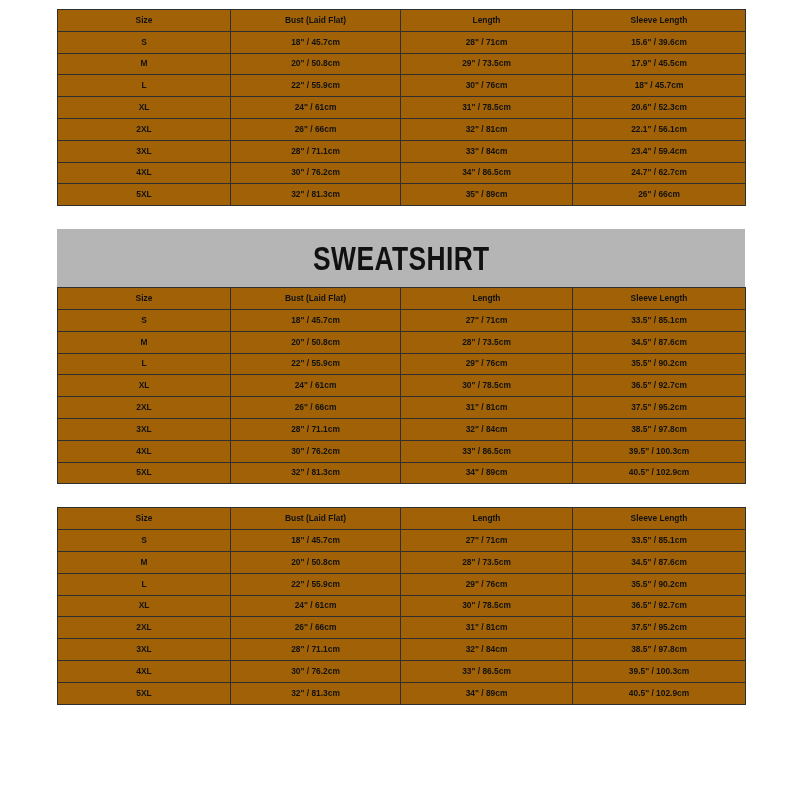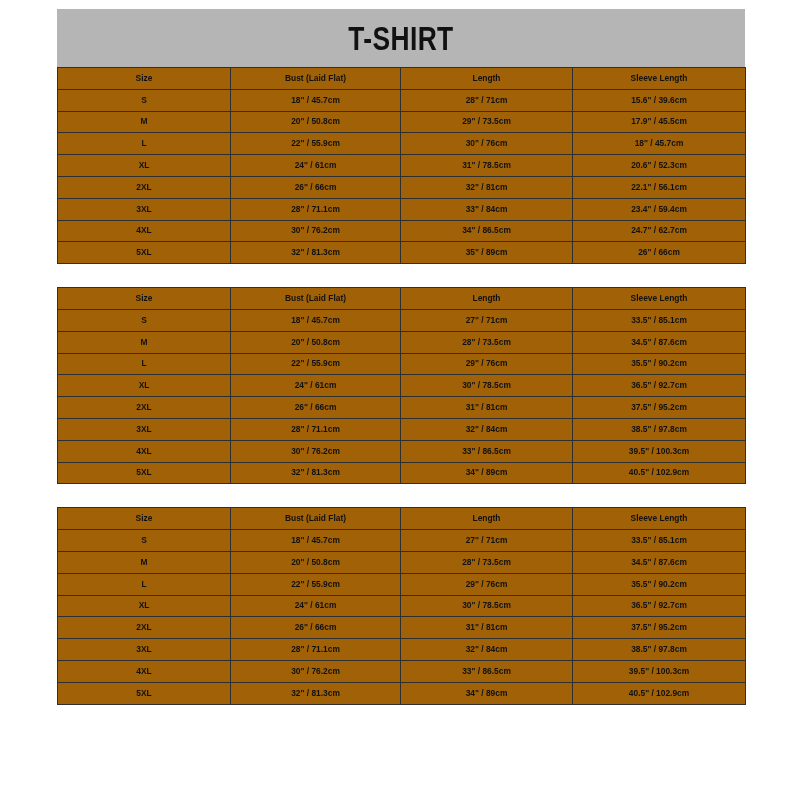--- a/index.html
+++ b/index.html
@@ -74,86 +74,155 @@
   table.size-table th {
     font-weight: bold;
   }
 </style>
 </head>
 <body>
 
 <div class="page">
 
   <div class="section">
+    <table class="size-table">
+      <colgroup>
+        <col class="c-size">
+          <col class="c-bust">
+          <col class="c-length">
+          <col class="c-sleeve">
+      </colgroup>
+      <thead>
+        <tr>
+          <th>Size</th>
+          <th>Bust (Laid Flat)</th>
+          <th>Length</th>
+          <th>Sleeve Length</th>
+        </tr>
+      </thead>
+      <tbody>
+        <tr>
+          <td>S</td>
+          <td>18" / 45.7cm</td>
+          <td>28" / 71cm</td>
+          <td>15.6" / 39.6cm</td>
+        </tr>
+        <tr>
+          <td>M</td>
+          <td>20" / 50.8cm</td>
+          <td>29" / 73.5cm</td>
+          <td>17.9" / 45.5cm</td>
+        </tr>
+        <tr>
+          <td>L</td>
+          <td>22" / 55.9cm</td>
+          <td>30" / 76cm</td>
+          <td>18" / 45.7cm</td>
+        </tr>
+        <tr>
+          <td>XL</td>
+          <td>24" / 61cm</td>
+          <td>31" / 78.5cm</td>
+          <td>20.6" / 52.3cm</td>
+        </tr>
+        <tr>
+          <td>2XL</td>
+          <td>26" / 66cm</td>
+          <td>32" / 81cm</td>
+          <td>22.1" / 56.1cm</td>
+        </tr>
+        <tr>
+          <td>3XL</td>
+          <td>28" / 71.1cm</td>
+          <td>33" / 84cm</td>
+          <td>23.4" / 59.4cm</td>
+        </tr>
+        <tr>
+          <td>4XL</td>
+          <td>30" / 76.2cm</td>
+          <td>34" / 86.5cm</td>
+          <td>24.7" / 62.7cm</td>
+        </tr>
+        <tr>
+          <td>5XL</td>
+          <td>32" / 81.3cm</td>
+          <td>35" / 89cm</td>
+          <td>26" / 66cm</td>
+        </tr>
+      </tbody>
+    </table>
+  </div>
+
+  <div class="section">
     <div class="title-band">
-      <div class="title-text">T-SHIRT</div>
+      <div class="title-text">SWEATSHIRT</div>
     </div>
     <table class="size-table">
       <colgroup>
         <col class="c-size">
           <col class="c-bust">
           <col class="c-length">
           <col class="c-sleeve">
       </colgroup>
       <thead>
         <tr>
           <th>Size</th>
           <th>Bust (Laid Flat)</th>
           <th>Length</th>
           <th>Sleeve Length</th>
         </tr>
       </thead>
       <tbody>
         <tr>
           <td>S</td>
           <td>18" / 45.7cm</td>
-          <td>28" / 71cm</td>
-          <td>15.6" / 39.6cm</td>
+          <td>27" / 71cm</td>
+          <td>33.5" / 85.1cm</td>
         </tr>
         <tr>
           <td>M</td>
           <td>20" / 50.8cm</td>
-          <td>29" / 73.5cm</td>
-          <td>17.9" / 45.5cm</td>
+          <td>28" / 73.5cm</td>
+          <td>34.5" / 87.6cm</td>
         </tr>
         <tr>
           <td>L</td>
           <td>22" / 55.9cm</td>
-          <td>30" / 76cm</td>
-          <td>18" / 45.7cm</td>
+          <td>29" / 76cm</td>
+          <td>35.5" / 90.2cm</td>
         </tr>
         <tr>
           <td>XL</td>
           <td>24" / 61cm</td>
-          <td>31" / 78.5cm</td>
-          <td>20.6" / 52.3cm</td>
+          <td>30" / 78.5cm</td>
+          <td>36.5" / 92.7cm</td>
         </tr>
         <tr>
           <td>2XL</td>
           <td>26" / 66cm</td>
-          <td>32" / 81cm</td>
-          <td>22.1" / 56.1cm</td>
+          <td>31" / 81cm</td>
+          <td>37.5" / 95.2cm</td>
         </tr>
         <tr>
           <td>3XL</td>
           <td>28" / 71.1cm</td>
-          <td>33" / 84cm</td>
-          <td>23.4" / 59.4cm</td>
+          <td>32" / 84cm</td>
+          <td>38.5" / 97.8cm</td>
         </tr>
         <tr>
           <td>4XL</td>
           <td>30" / 76.2cm</td>
-          <td>34" / 86.5cm</td>
-          <td>24.7" / 62.7cm</td>
+          <td>33" / 86.5cm</td>
+          <td>39.5" / 100.3cm</td>
         </tr>
         <tr>
           <td>5XL</td>
           <td>32" / 81.3cm</td>
-          <td>35" / 89cm</td>
-          <td>26" / 66cm</td>
+          <td>34" / 89cm</td>
+          <td>40.5" / 102.9cm</td>
         </tr>
       </tbody>
     </table>
   </div>
 
   <div class="section">
     <table class="size-table">
       <colgroup>
         <col class="c-size">
           <col class="c-bust">
@@ -214,82 +283,13 @@
         <tr>
           <td>5XL</td>
           <td>32" / 81.3cm</td>
           <td>34" / 89cm</td>
           <td>40.5" / 102.9cm</td>
         </tr>
       </tbody>
     </table>
   </div>
 
-  <div class="section">
-    <table class="size-table">
-      <colgroup>
-        <col class="c-size">
-          <col class="c-bust">
-          <col class="c-length">
-          <col class="c-sleeve">
-      </colgroup>
-      <thead>
-        <tr>
-          <th>Size</th>
-          <th>Bust (Laid Flat)</th>
-          <th>Length</th>
-          <th>Sleeve Length</th>
-        </tr>
-      </thead>
-      <tbody>
-        <tr>
-          <td>S</td>
-          <td>18" / 45.7cm</td>
-          <td>27" / 71cm</td>
-          <td>33.5" / 85.1cm</td>
-        </tr>
-        <tr>
-          <td>M</td>
-          <td>20" / 50.8cm</td>
-          <td>28" / 73.5cm</td>
-          <td>34.5" / 87.6cm</td>
-        </tr>
-        <tr>
-          <td>L</td>
-          <td>22" / 55.9cm</td>
-          <td>29" / 76cm</td>
-          <td>35.5" / 90.2cm</td>
-        </tr>
-        <tr>
-          <td>XL</td>
-          <td>24" / 61cm</td>
-          <td>30" / 78.5cm</td>
-          <td>36.5" / 92.7cm</td>
-        </tr>
-        <tr>
-          <td>2XL</td>
-          <td>26" / 66cm</td>
-          <td>31" / 81cm</td>
-          <td>37.5" / 95.2cm</td>
-        </tr>
-        <tr>
-          <td>3XL</td>
-          <td>28" / 71.1cm</td>
-          <td>32" / 84cm</td>
-          <td>38.5" / 97.8cm</td>
-        </tr>
-        <tr>
-          <td>4XL</td>
-          <td>30" / 76.2cm</td>
-          <td>33" / 86.5cm</td>
-          <td>39.5" / 100.3cm</td>
-        </tr>
-        <tr>
-          <td>5XL</td>
-          <td>32" / 81.3cm</td>
-          <td>34" / 89cm</td>
-          <td>40.5" / 102.9cm</td>
-        </tr>
-      </tbody>
-    </table>
-  </div>
-
 </div>
 
 </body></html>

